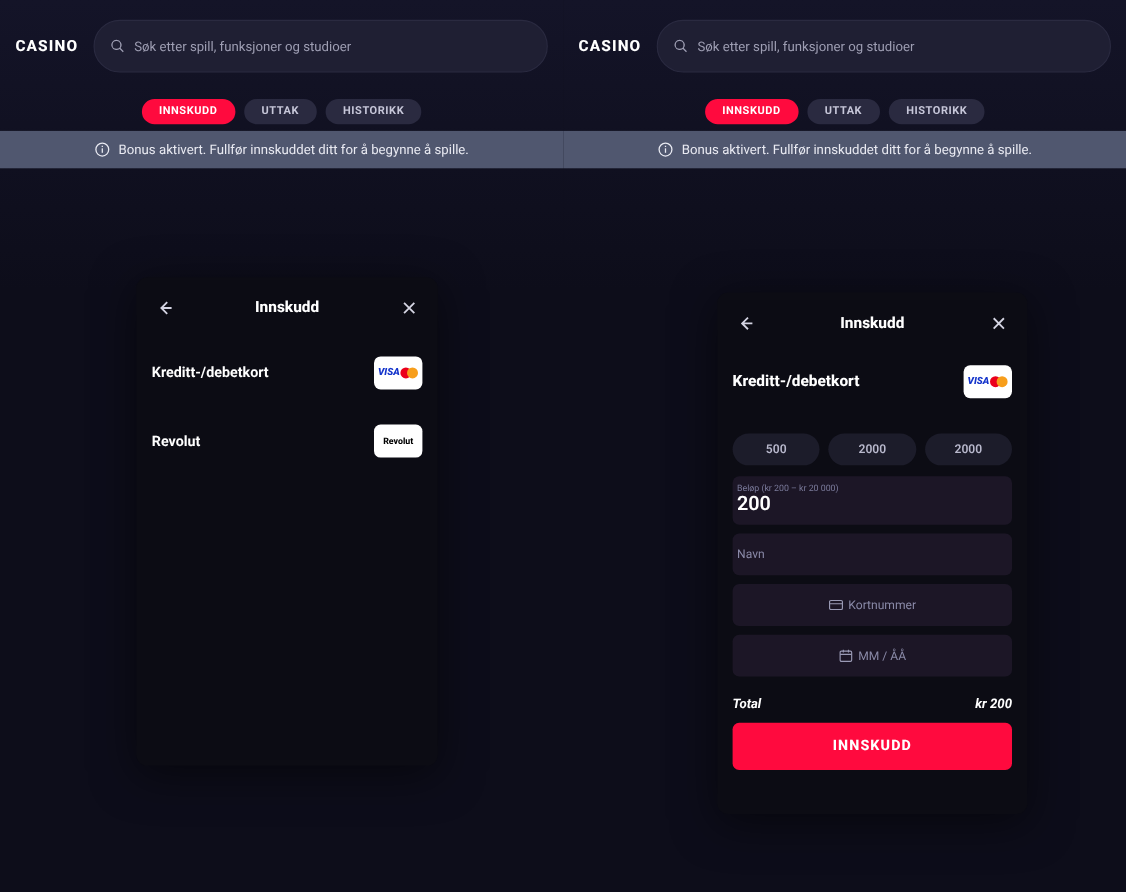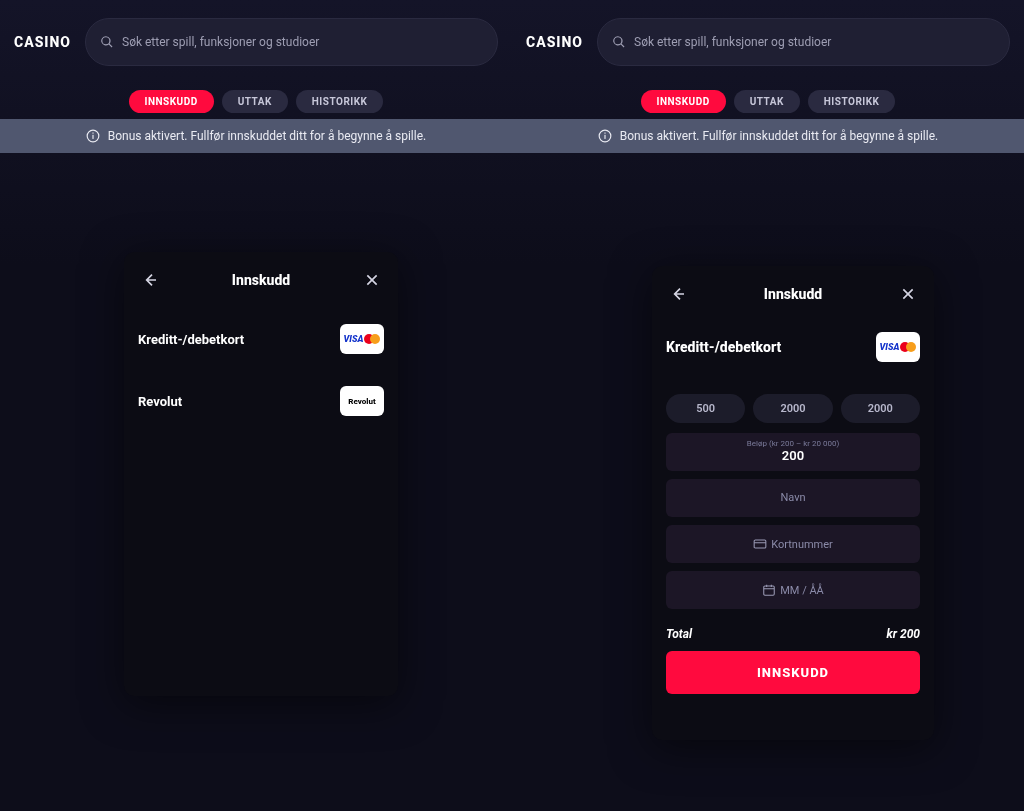--- a/index.html
+++ b/index.html
@@ -40,24 +40,24 @@
 
 
 .modal-body { padding:0 14px 14px; height:calc(100% - 52px); overflow-y:auto; }
 .modal-body::-webkit-scrollbar { width:6px; }
 .modal-body::-webkit-scrollbar-track { background:#1a1a28; }
 .modal-body::-webkit-scrollbar-thumb { background:#888; border-radius:3px; }
 .card-chosen { display:flex; align-items:center; justify-content:space-between; padding:10px 0 16px; }
 .card-chosen .mlabel { color:#fff; font-weight:800; font-size:14px; }
 .amount-row { display:flex; gap:8px; margin-bottom:10px;margin-top:16px; }
 .amount-btn { flex:1; background:#1c1c2a; border-radius:18px; text-align:center; padding:8px 0; color:#b8b8cc; font-size:11px; font-weight:600; cursor:pointer; }
-.field { background:#1c1626; border-radius:6px; padding:6px 26px 8px; margin-bottom:8px; min-height:38px; display:flex; flex-direction:column; justify-content:center; position:relative;align-items:center; }
+.field { background:#1c1626; border-radius:6px; padding:6px 4px 8px; margin-bottom:8px; min-height:38px; display:flex; flex-direction:column; justify-content:center; position:relative; }
 .field.icon { flex-direction:row; align-items:center; gap:4px; padding:12px 10px; }
 .field .flabel { color:#7a7a9a; font-size:8px; }
-.field .fval { color:#fff; font-size:13px; font-weight:600; }
+.field .fval { color:#fff; font-size:18px; font-weight:600; }
 .field .fph { color:#8a8aa8; font-size:11px; }
 .field svg { width:14px; height:14px; stroke:#9a9ab5; fill:none; stroke-width:1.8; }
 .total-row { display:flex; justify-content:space-between; padding:10px 0; color:#fff; font-size:12px; font-weight:700;font-style:italic; }
 .submit { background:#ff0a3e; color:#fff; text-align:center; padding:14px 0; border-radius:6px; font-weight:800; font-size:13px; letter-spacing:1px; cursor:pointer; }
 </style>
 </head>
 <body>
 
 <div class="pane">
   <div class="header">

